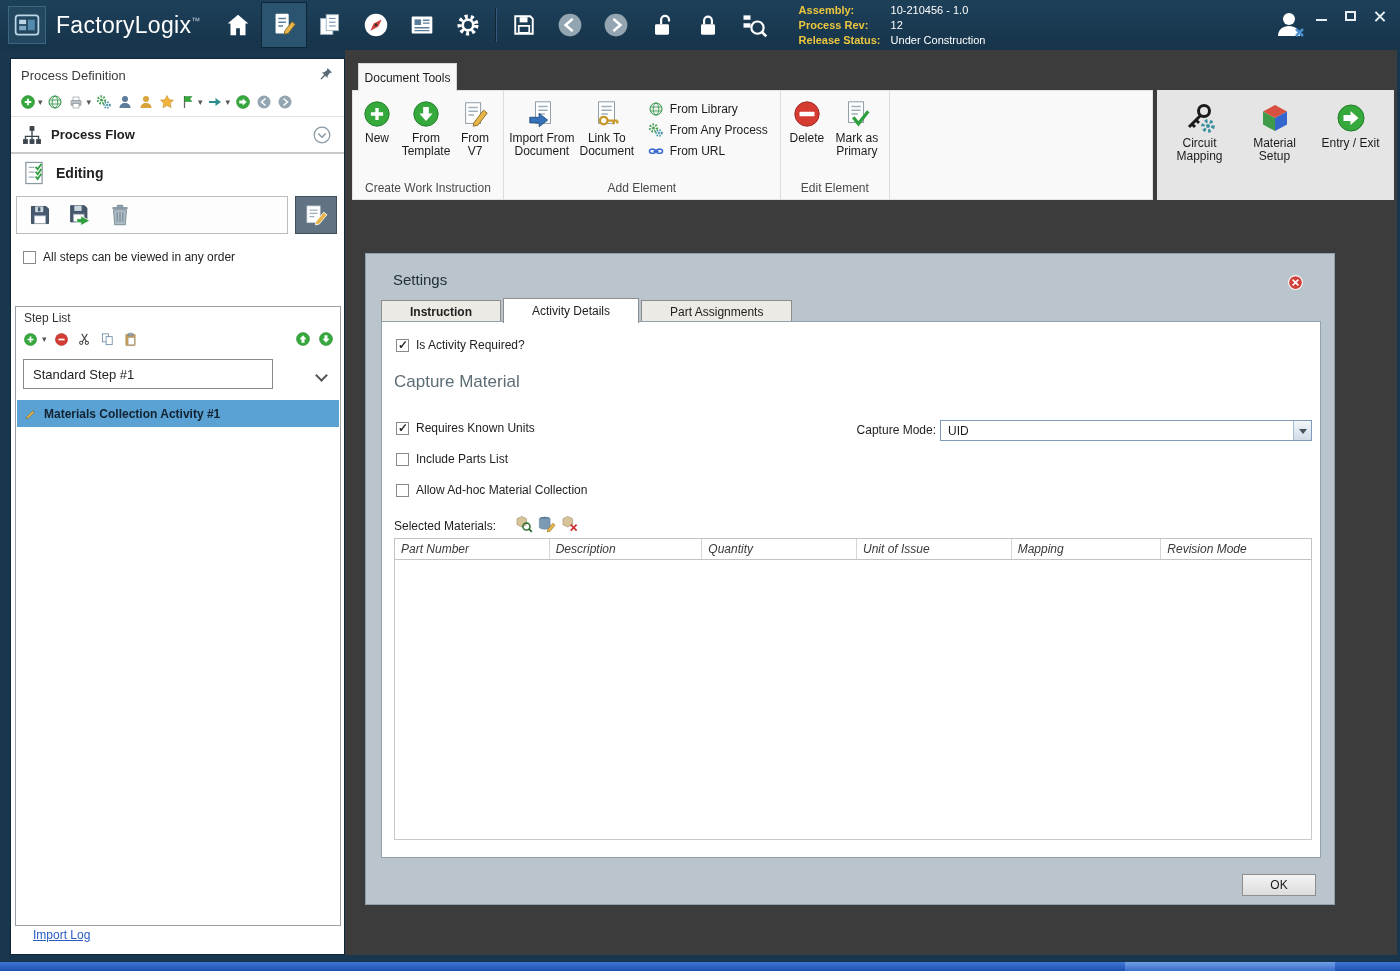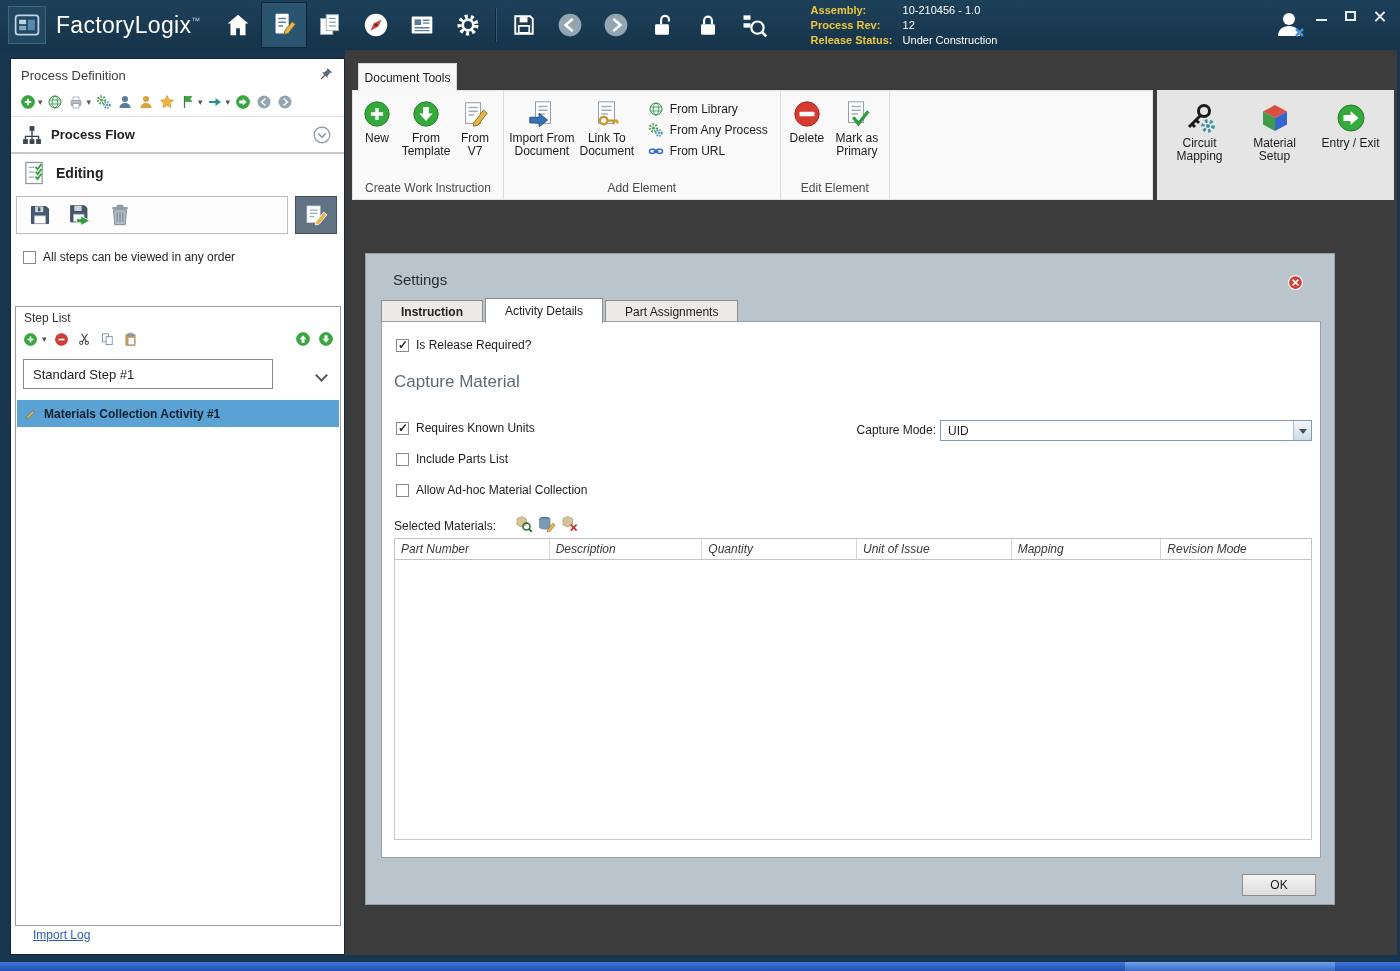--- a/index.html
+++ b/index.html
@@ -15,21 +15,21 @@
   svg.ic { display:block; }
 
   
   .titlebar{position:absolute;left:0;top:0;width:1400px;height:50px;background:linear-gradient(#1d4059,#16344a);display:flex;align-items:center;}
   .logo-box{width:38px;height:38px;margin-left:8px;background:#23475f;border:1px solid #3c6783;display:grid;place-items:center;}
   .app-name{color:#fff;font-size:23px;margin-left:10px;letter-spacing:.3px;white-space:nowrap;}
   .app-name sup{font-size:9px;color:#b9cbd8;}
   .tb-btn{width:46px;height:46px;display:grid;place-items:center;color:#e9f0f5;}
   .tb-btn.active{background:#2b5471;border:1px solid #0f2535;}
   .tb-sep{width:2px;height:34px;margin:0 4px;border-left:1px solid #0e2535;border-right:1px solid #35597a;}
-  .asm-info{margin-left:34px;display:grid;grid-template-columns:86px auto;column-gap:6px;row-gap:2px;font-size:11px;line-height:13px;}
+  .asm-info{margin-left:22px;display:grid;grid-template-columns:86px auto;column-gap:6px;row-gap:2px;font-size:11px;line-height:13px;}
   .asm-label{color:#ecc63f;font-weight:bold;white-space:nowrap;}
   .asm-value{color:#fff;white-space:nowrap;}
   .user-btn{position:absolute;right:92px;top:7px;width:36px;height:36px;display:grid;place-items:center;color:#fff;}
   .win-controls{position:absolute;right:14px;top:8px;display:flex;gap:18px;align-items:center;height:16px;}
   .min-glyph{width:11px;height:2px;background:#e8eef3;margin-top:8px;}
   .max-glyph{width:11px;height:10px;border:2px solid #e8eef3;}
   .x-glyph{position:relative;width:12px;height:12px;}
   .x-glyph::before,.x-glyph::after{content:"";position:absolute;left:5px;top:0;width:2px;height:13px;background:#e8eef3;}
   .x-glyph::before{transform:rotate(45deg);} .x-glyph::after{transform:rotate(-45deg);}
 
@@ -72,21 +72,21 @@
   .rb-btn{display:flex;flex-direction:column;align-items:center;gap:3px;padding-top:5px;font-size:12px;line-height:13px;text-align:center;color:#1c1c1c;}
   .rb-menu{display:flex;flex-direction:column;gap:5px;padding:7px 8px 0 10px;}
   .rb-menu-item{display:flex;align-items:center;gap:6px;font-size:12px;color:#1c1c1c;white-space:nowrap;}
   .ribbon-right{position:absolute;left:812px;top:40px;width:237px;height:110px;background:#e5e5e5;border:1px solid #e3e3e3;display:flex;justify-content:center;gap:16px;padding-top:6px;}
 
   
   .settings{position:absolute;left:20px;top:203px;width:970px;height:652px;background:#b9c4cc;border:1px solid #8fa0ab;}
   .settings-title{position:absolute;left:27px;top:17px;font-size:15px;color:#243038;}
   .settings-close{position:absolute;right:30px;top:20px;width:17px;height:17px;}
   .tabs{position:absolute;left:15px;top:44px;display:flex;align-items:flex-end;}
-  .tab{height:23px;padding:0 19px;display:grid;place-items:center;font-size:12px;background:#eceae5;border:1px solid #8d8d8d;border-bottom:none;margin-right:2px;color:#222;}
+  .tab{height:23px;padding:0 28px;display:grid;place-items:center;font-size:12px;background:#eceae5;border:1px solid #8d8d8d;border-bottom:none;margin-right:2px;color:#222;}
   .tab.bold{font-weight:bold;}
   .tab.active{background:#fff;height:25px;position:relative;z-index:3;}
   .settings-content{position:absolute;left:15px;top:67px;width:940px;height:537px;background:#fff;border:1px solid #93a1ad;}
   .cm-heading{position:absolute;left:12px;top:50px;font-size:17px;color:#5d6d76;}
   .cb{display:flex;align-items:center;gap:7px;font-size:12px;color:#1e1e1e;}
   .cb-box{width:13px;height:13px;background:#fff;border:1px solid #8a8a8a;position:relative;flex:none;}
   .cb-box.checked::after{content:"✓";position:absolute;left:1px;top:-2px;font-size:12px;font-weight:bold;color:#2b2b2b;}
   .pos{position:absolute;}
   .cap-label{position:absolute;left:462px;top:101px;width:92px;text-align:right;font-size:12px;}
   .combo{position:absolute;left:558px;top:98px;width:372px;height:21px;background:#fff;border:1px solid #7f9db9;display:flex;align-items:center;}
@@ -745,21 +745,21 @@
 
     <div class="tabs">
       <div class="tab bold">Instruction</div>
       <div class="tab active">Activity Details</div>
       <div class="tab">Part Assignments</div>
     </div>
 
     <div class="settings-content">
       <div class="cb pos" style="left:14px;top:16px">
         <span class="cb-box checked"></span>
-        <span>Is Release Required?</span>
+        <span>Is Activity Required?</span>
       </div>
 
       <div class="cm-heading">Capture Material</div>
 
       <div class="cb pos" style="left:14px;top:99px">
         <span class="cb-box checked"></span>
         <span>Requires Known Units</span>
       </div>
 
       <div class="cap-label">Capture Mode:</div>

